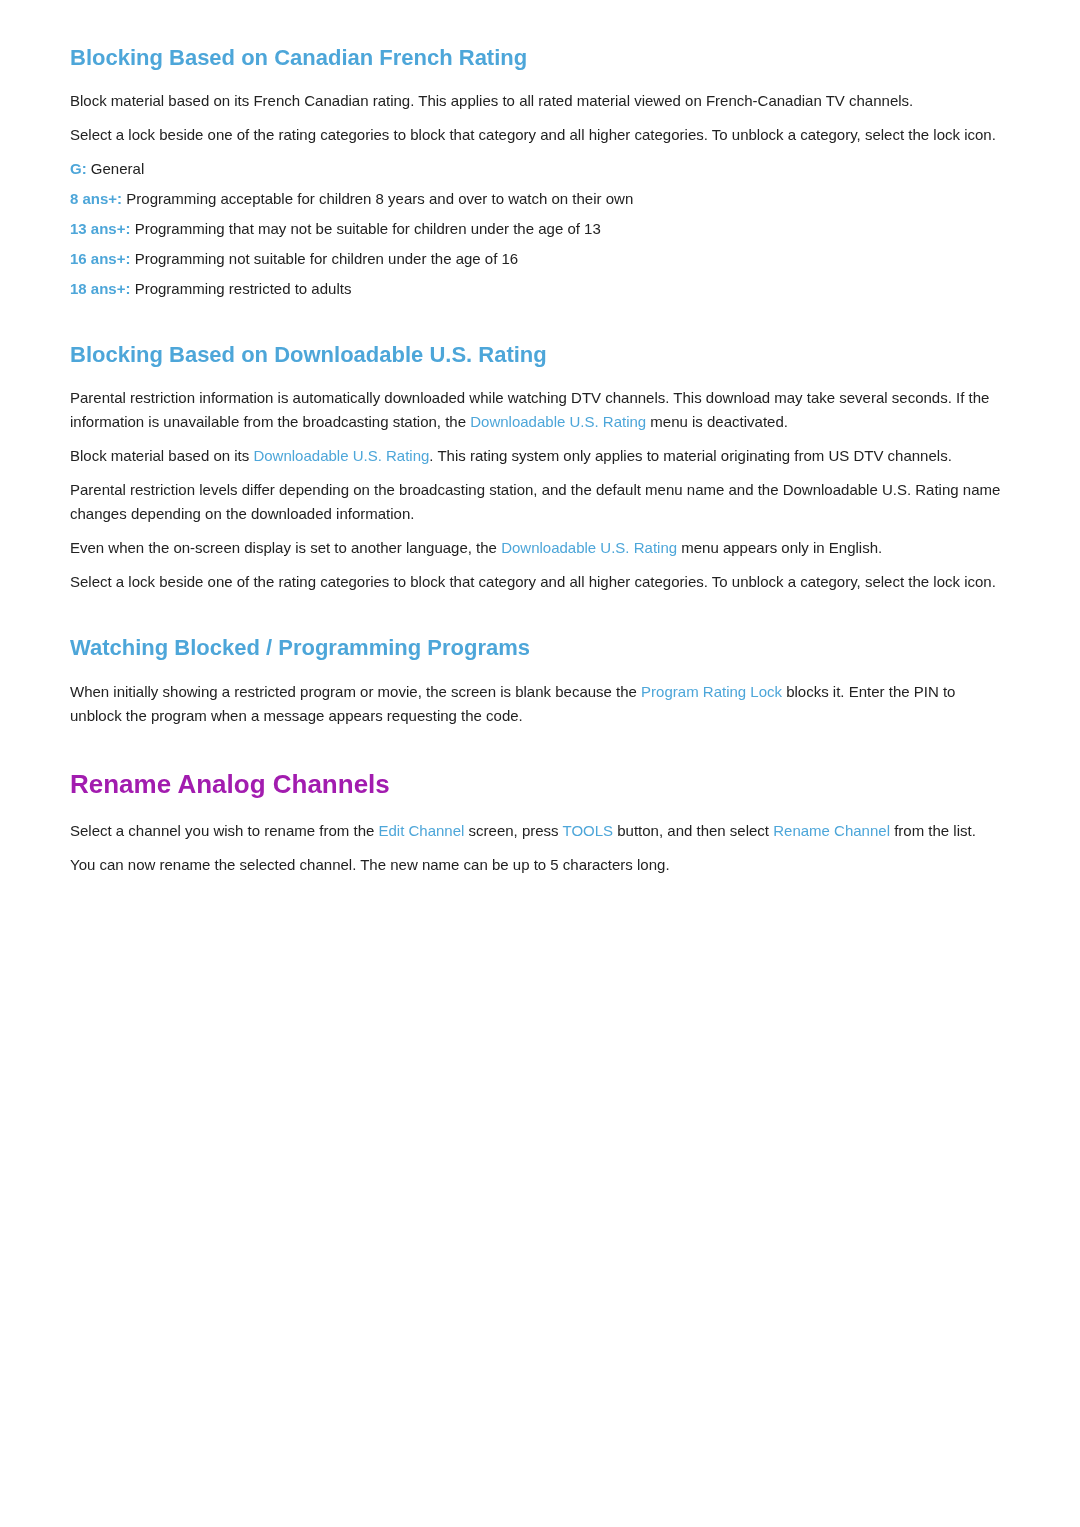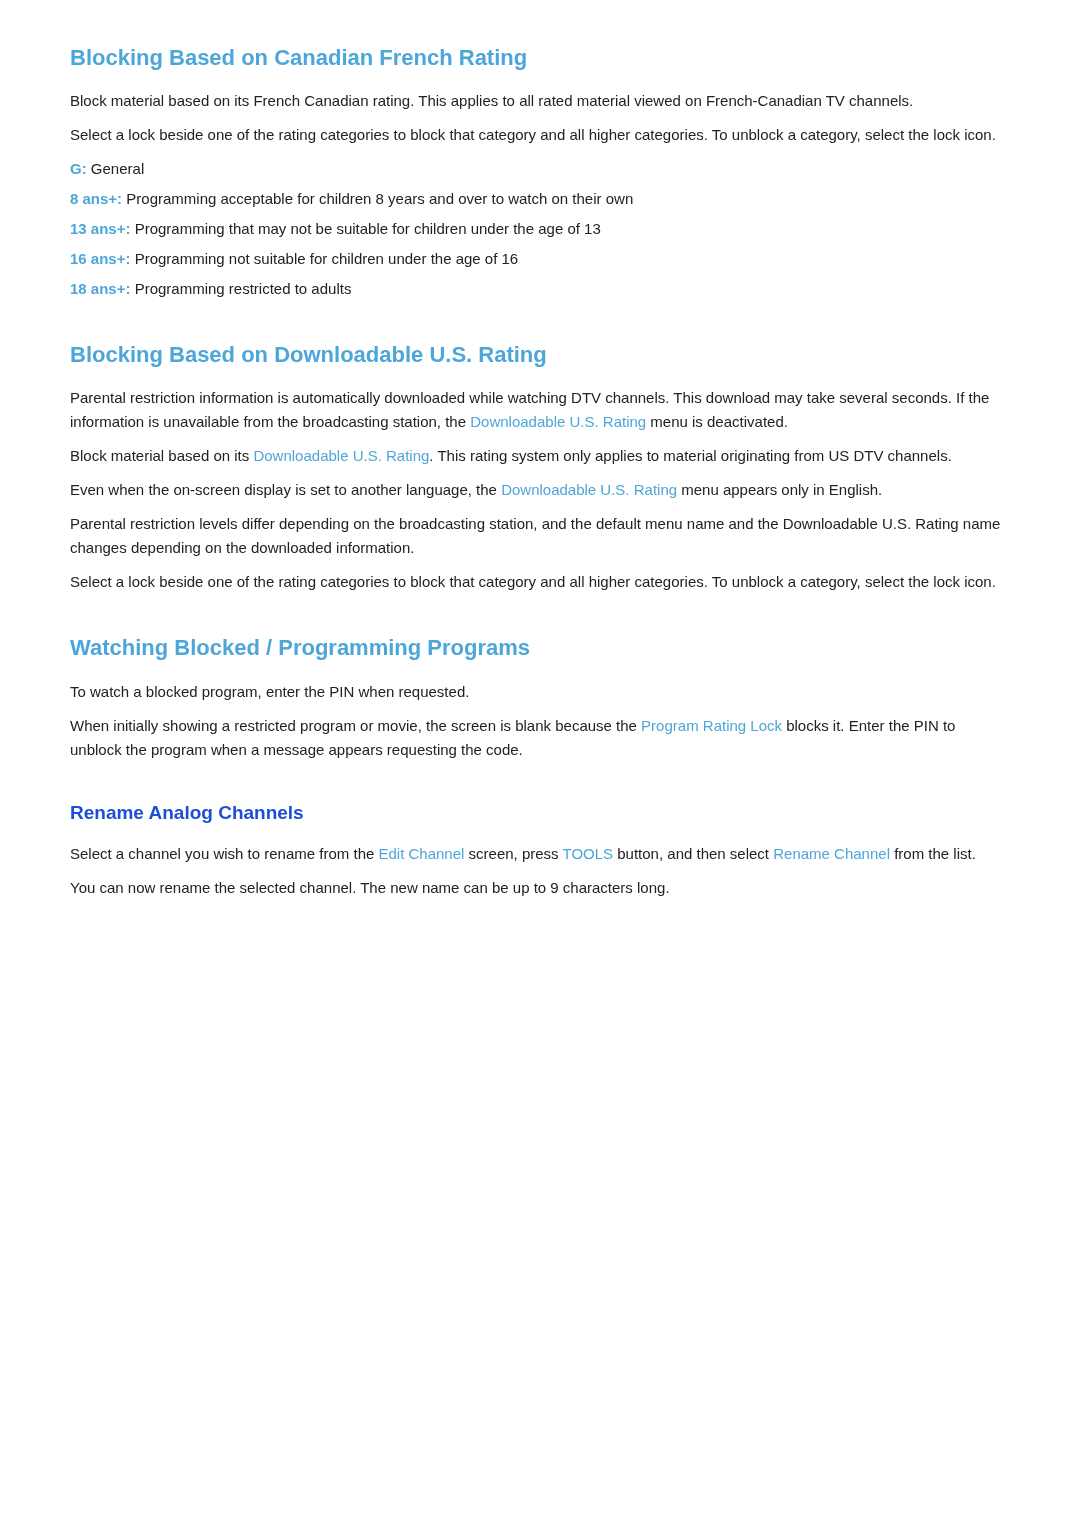--- a/index.html
+++ b/index.html
@@ -23,23 +23,23 @@
     }
 
     .section-title {
       font-size: 22px;
       font-weight: bold;
       color: #4da6d9;
       margin-bottom: 14px;
     }
 
     .section-title-large {
-      font-size: 19px;
+      font-size: 26px;
       font-weight: bold;
-      color: #1d4ed8;
+      color: #a21caf;
       margin-bottom: 14px;
       margin-top: 10px;
     }
 
     p {
       margin-bottom: 10px;
       color: #222222;
     }
 
     .rating-item {
@@ -95,36 +95,35 @@
   <div class="section-title">Blocking Based on Downloadable U.S. Rating</div>
 
   <p>
     <span>Parental restriction information is automatically downloaded while watching DTV channels. This download may take several seconds. If the information is unavailable from the broadcasting station, the </span><span class="link-text">Downloadable U.S. Rating</span><span> menu is deactivated.</span>
   </p>
 
   <p>
     <span>Block material based on its </span><span class="link-text">Downloadable U.S. Rating</span><span>. This rating system only applies to material originating from US DTV channels.</span>
   </p>
 
+  <p>Parental restriction levels differ depending on the broadcasting station, and the default menu name and the Downloadable U.S. Rating name changes depending on the downloaded information.</p>
+
   <p>
     <span>Even when the on-screen display is set to another language, the </span><span class="link-text">Downloadable U.S. Rating</span><span> menu appears only in English.</span>
   </p>
-
-  <p>Parental restriction levels differ depending on the broadcasting station, and the default menu name and the Downloadable U.S. Rating name changes depending on the downloaded information.</p>
 
   <p>Select a lock beside one of the rating categories to block that category and all higher categories. To unblock a category, select the lock icon.</p>
 </div>
 
 <div class="section">
   <div class="section-title">Watching Blocked / Programming Programs</div>
-  <p>To watch a blocked program, enter the PIN when requested.</p>
   <p>
     <span>When initially showing a restricted program or movie, the screen is blank because the </span><span class="link-text">Program Rating Lock</span><span> blocks it. Enter the PIN to unblock the program when a message appears requesting the code.</span>
   </p>
 </div>
 
 <div class="large-section section">
   <div class="section-title-large">Rename Analog Channels</div>
   <p>
     <span>Select a channel you wish to rename from the </span><span class="link-text">Edit Channel</span><span> screen, press </span><span class="link-text">TOOLS</span><span> button, and then select </span><span class="link-text">Rename Channel</span><span> from the list.</span>
   </p>
-  <p>You can now rename the selected channel. The new name can be up to 9 characters long.</p>
+  <p>You can now rename the selected channel. The new name can be up to 5 characters long.</p>
 </div>
 
 </body></html>

